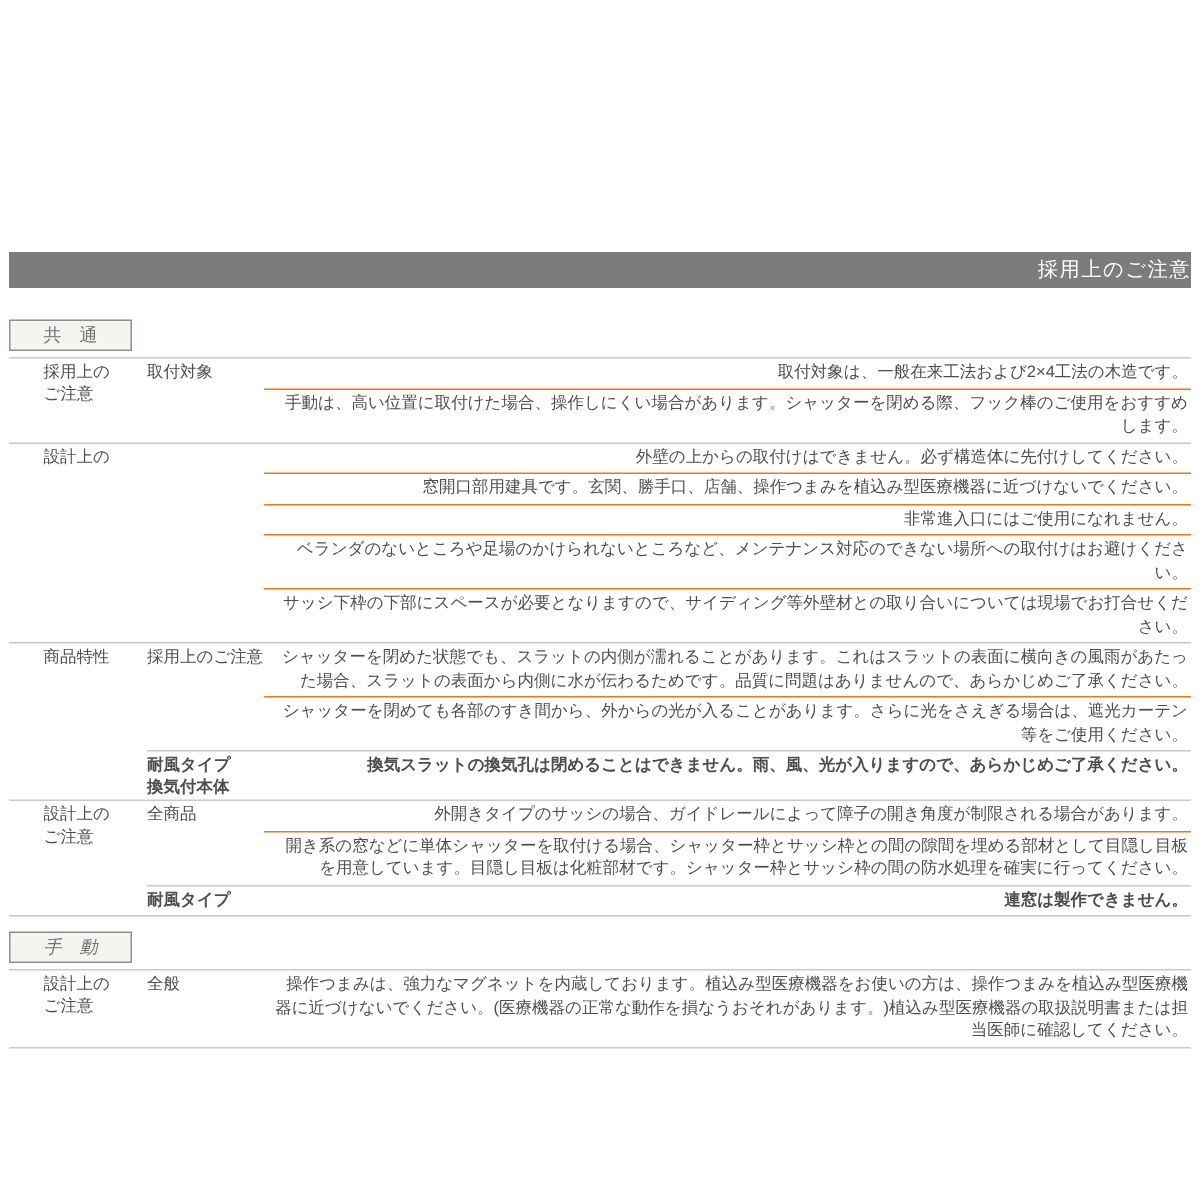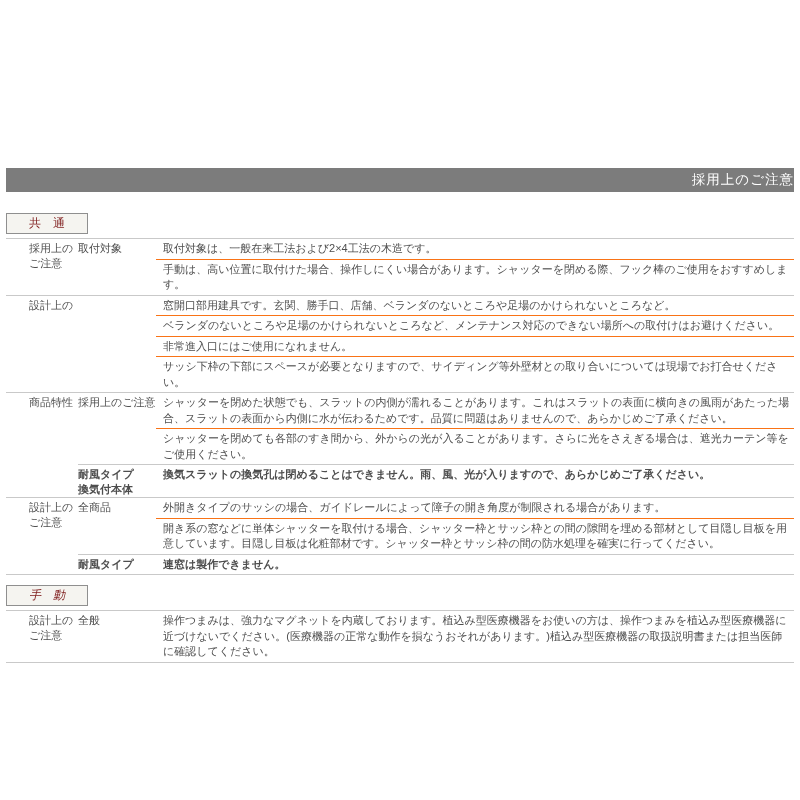--- a/index.html
+++ b/index.html
@@ -19,47 +19,47 @@
     font-size:13.5px;
     letter-spacing:1px;
   }
   .section{margin:0 6px;}
   .tab{
     width:80px;height:19px;line-height:19px;
     border:1px solid #8f8f8f;
     background:#f5f4f0;
     text-align:center;
     font-size:12px;
-    color:#7f1d1d;
+    color:#737373;
   }
   .section-common .tab{margin-top:21px;}
   .section-manual .tab{margin-top:10px;font-style:italic;}
   .table{
     margin-top:4px;
     border-bottom:1px solid #c9c9c9;
     font-size:11px;
   }
   .group{display:flex;border-top:1px solid #c9c9c9;}
   .col1{
     width:49px;flex:none;
     white-space:pre-line;
     padding-top:2px;
     line-height:15px;
     margin-left:23px;
   }
-  .subgroups{flex:1;min-width:0;}
+  .subgroups{flex:1;min-width:0;margin-left:20px;}
   .subgroup{display:flex;}
   .subgroup + .subgroup{border-top:1px solid #c9c9c9;font-weight:bold;}
   .col2{
     width:78px;flex:none;
     white-space:pre-line;
     padding-top:2px;
     line-height:15px;
   }
-  .rows{flex:1;min-width:0;}
+  .rows{flex:1;min-width:0;text-align:right;}
   .row{
     padding:2px 2px 2px 7px;
     line-height:15.5px;
   }
   .row + .row{border-top:1px solid #f97316;}
 </style>
 </head>
 <body>
 
 <div class="title-bar">採用上のご注意</div>
@@ -81,23 +81,24 @@
         </div>
       </div>
     </div>
 
     <div class="group">
       <div class="col1">設計上の</div>
       <div class="subgroups">
         <div class="subgroup">
           <div class="col2"></div>
           <div class="rows">
-            <div class="row">窓開口部用建具です。玄関、勝手口、店舗、ベランダのないところや足場のかけられないところなど。</div>
+            <div class="row">外壁の上からの取付けはできません。必ず構造体に先付けしてください。</div>
+            <div class="row">窓開口部用建具です。玄関、勝手口、店舗、操作つまみを植込み型医療機器に近づけないでください。</div>
+            <div class="row">非常進入口にはご使用になれません。</div>
             <div class="row">ベランダのないところや足場のかけられないところなど、メンテナンス対応のできない場所への取付けはお避けください。</div>
-            <div class="row">非常進入口にはご使用になれません。</div>
             <div class="row">サッシ下枠の下部にスペースが必要となりますので、サイディング等外壁材との取り合いについては現場でお打合せください。</div>
           </div>
         </div>
       </div>
     </div>
 
     <div class="group">
       <div class="col1">商品特性</div>
       <div class="subgroups">
         <div class="subgroup">

